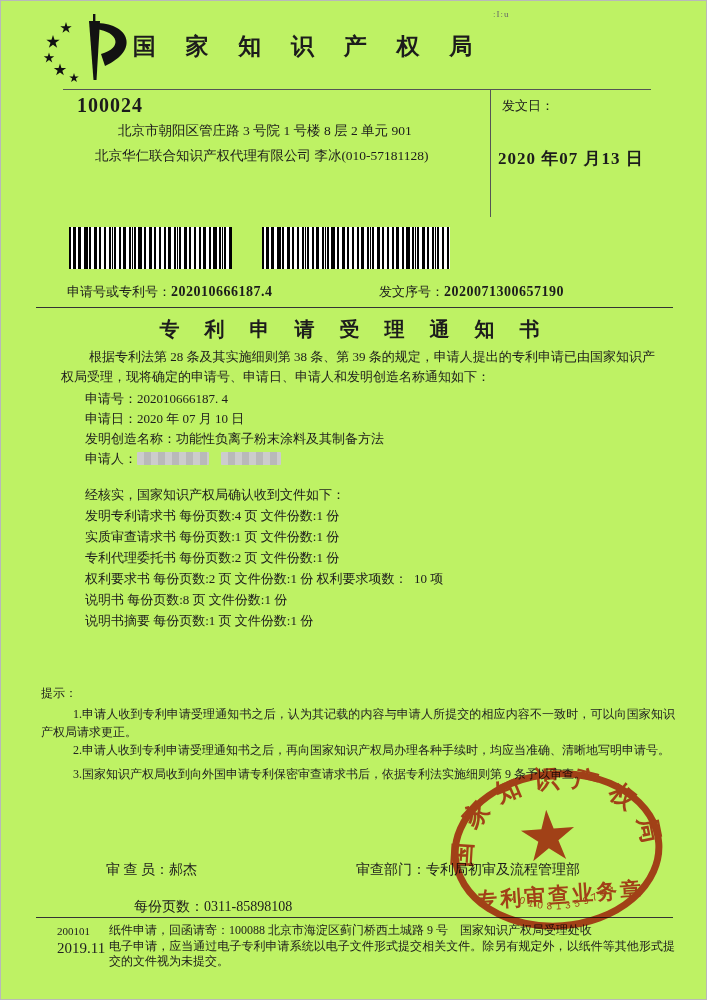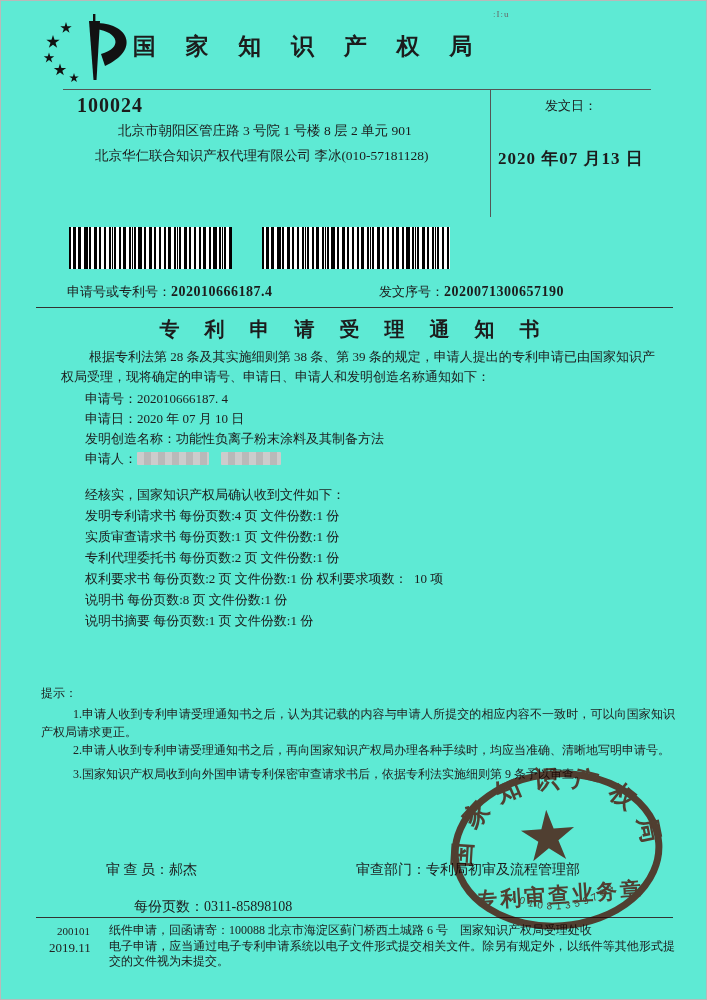--- a/index.html
+++ b/index.html
@@ -1,28 +1,28 @@
 <!DOCTYPE html>
 <html><head>
 <meta charset="utf-8">
 <style>
   html,body{margin:0;padding:0;background:#e8e8e8;}
   .page{
-    position:relative;width:707px;height:1000px;background:#5eead4;
+    position:relative;width:707px;height:1000px;background:#bef264;
     margin:0 auto;overflow:hidden;border:1px solid #b9b9b9;box-sizing:border-box;
     font-family:"Liberation Serif","DejaVu Serif",serif;color:#1c1c1c;
   }
   .abs{position:absolute;}
   .corner-mark{top:8px;left:492px;font-size:9px;color:#666;letter-spacing:1px;}
   
   .logo{top:13px;left:40px;width:118px;height:74px;}
   .agency{top:30px;left:0;width:615px;text-align:center;font-size:23px;font-weight:bold;letter-spacing:12px;}
   .rule1{top:88px;left:62px;width:588px;height:1px;background:#555;}
   .vline{top:88px;left:489px;width:1px;height:128px;background:#555;}
-  .issue-label{top:96px;left:501px;font-size:13px;margin-left:43px;}
+  .issue-label{top:96px;left:501px;font-size:13px;}
   .issue-date{top:146px;left:497px;font-size:17px;font-weight:bold;letter-spacing:1px;}
   .postcode{top:93px;left:76px;font-size:20px;font-weight:bold;letter-spacing:1px;}
   .addr1{top:121px;left:117px;font-size:13.5px;}
   .addr2{top:146px;left:94px;font-size:13.5px;}
   
   .barcode{top:226px;height:42px;background-color:#fff;
     background-image:
       repeating-linear-gradient(90deg,#000 0 2px,transparent 2px 5px),
       repeating-linear-gradient(90deg,#000 0 1px,transparent 1px 9px),
       repeating-linear-gradient(90deg,transparent 0 4px,#000 4px 5px,transparent 5px 13px);}
@@ -52,21 +52,21 @@
   .note1{top:704px;}
   .note2{top:740px;}
   .note3{top:764px;}
   
   .examiner{top:860px;left:105px;font-size:14px;}
   .dept{top:860px;left:355px;font-size:14px;}
   .phone{top:897px;left:133px;font-size:14px;}
   .rule3{top:916px;left:35px;width:637px;height:1px;background:#333;}
   
   .fcode1{top:924px;left:56px;font-size:11px;color:#222;}
-  .fcode2{top:939px;left:48px;font-size:13px;color:#222;}
+  .fcode2{top:939px;left:56px;font-size:15px;color:#222;}
   .ftext{top:922px;left:108px;width:566px;font-size:12px;line-height:15.5px;text-align:justify;}
   .ftext .fl{display:block;}
   
   .stamp{top:752px;left:428px;width:264px;height:206px;mix-blend-mode:multiply;opacity:0.93;pointer-events:none;}
 </style>
 </head>
 <body>
 
 <div class="page">
 
@@ -135,21 +135,21 @@
   <div class="abs note note3">3.国家知识产权局收到向外国申请专利保密审查请求书后，依据专利法实施细则第 9 条予以审查。</div>
 
   <div class="abs examiner"><span>审 查 员：</span><span>郝杰</span></div>
   <div class="abs dept"><span>审查部门：</span><span>专利局初审及流程管理部</span></div>
   <div class="abs phone"><span>每份页数：</span><span>0311-85898108</span></div>
 
   <div class="abs rule3"></div>
   <div class="abs fcode1">200101</div>
   <div class="abs fcode2">2019.11</div>
   <div class="abs ftext">
-    <span class="fl">纸件申请，回函请寄：100088 北京市海淀区蓟门桥西土城路 6 号　国家知识产权局受理处收</span>
+    <span class="fl">纸件申请，回函请寄：100088 北京市海淀区蓟门桥西土城路 9 号　国家知识产权局受理处收</span>
     <span class="fl">电子申请，应当通过电子专利申请系统以电子文件形式提交相关文件。除另有规定外，以纸件等其他形式提交的文件视为未提交。</span>
   </div>
 
   <svg class="abs stamp" viewBox="428 752 264 206">
     <g transform="rotate(-4 556 849)" fill="#d5352b" stroke="none">
       <ellipse cx="556" cy="849" rx="102" ry="76" fill="none" stroke="#d5352b" stroke-width="7"></ellipse>
       <use href="#st" transform="translate(548,836) scale(28)"></use>
       <path id="arcTop" d="M 478 874 A 86 62 0 1 1 634 874" fill="none"></path>
       <path id="arcBot" d="M 490 880 A 76 56 0 0 0 622 880" fill="none"></path>
       <text font-size="25" font-weight="bold" letter-spacing="12" font-family="Liberation Serif, serif">

